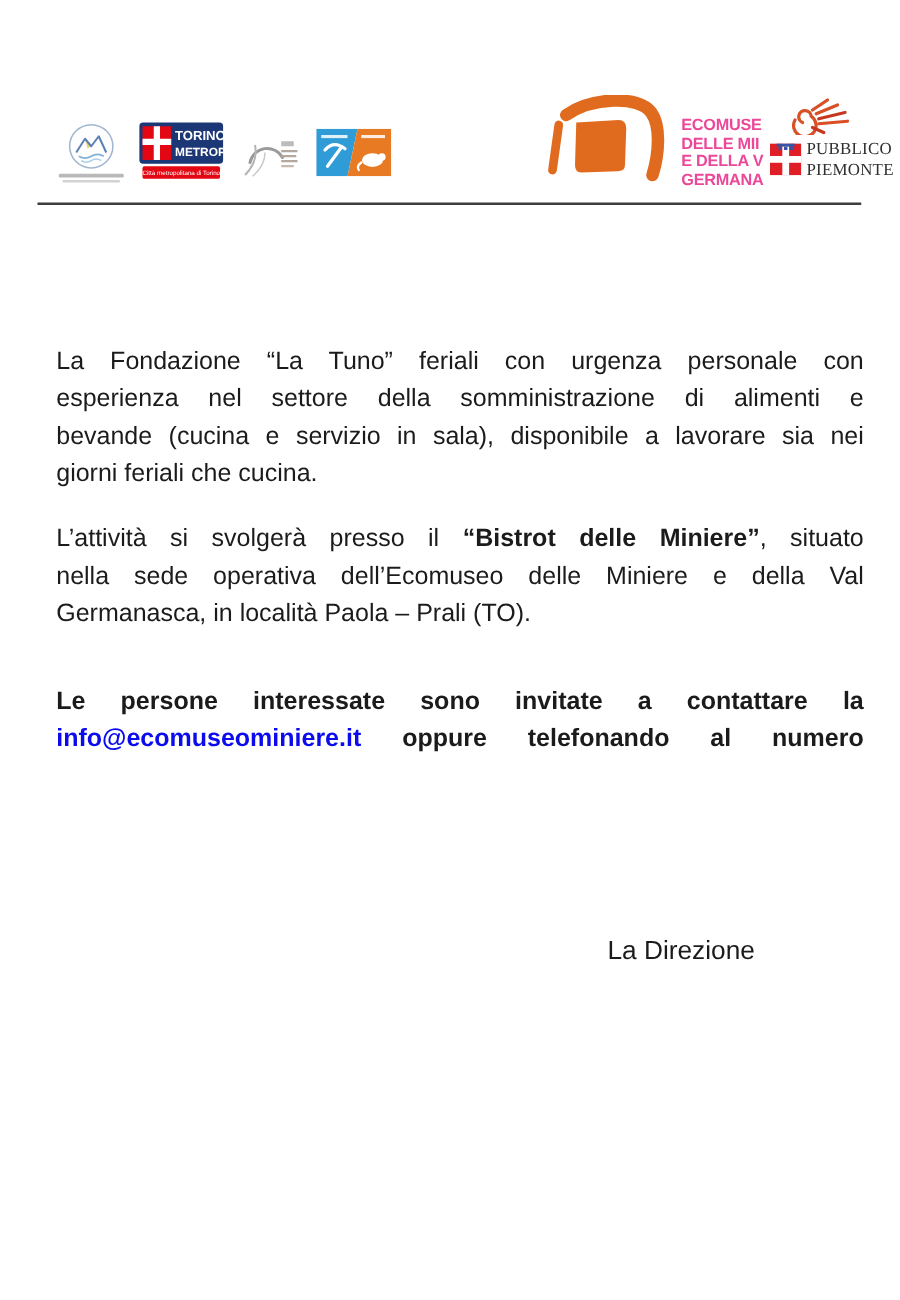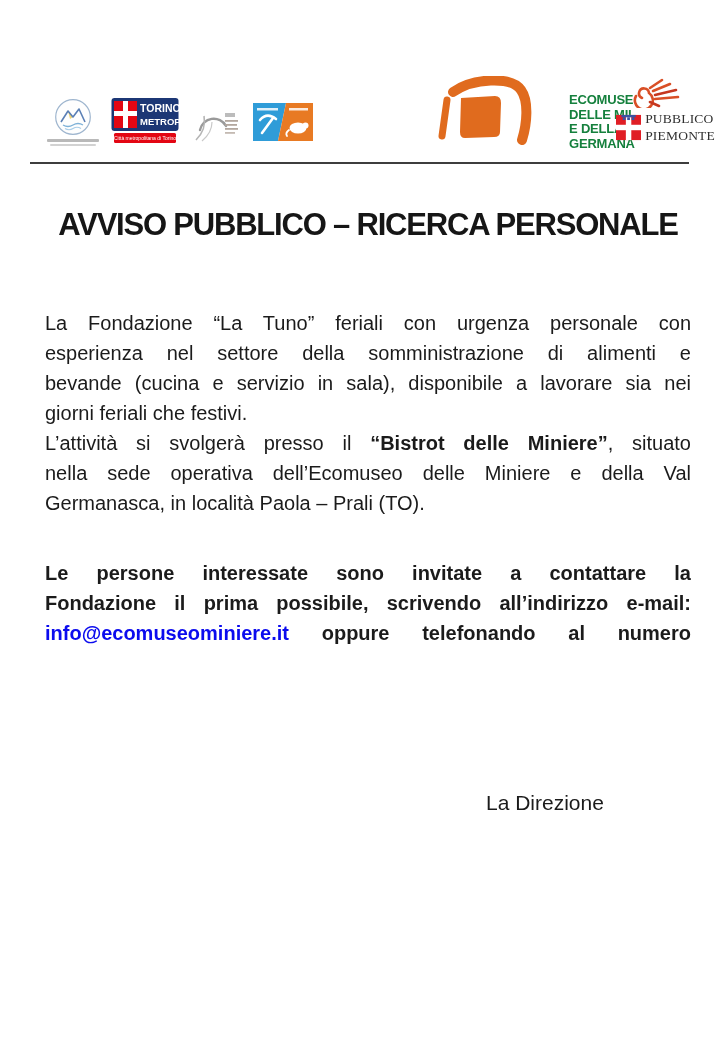--- a/index.html
+++ b/index.html
@@ -10,38 +10,38 @@
 
   
   .logos-left { position:absolute; left:46px; top:94px; display:flex; align-items:center; gap:11px; height:56px; }
   .logo-valli { width:54px; display:flex; flex-direction:column; align-items:center; }
   .tiny-bar { height:2.5px; background:#b9b9b9; border-radius:1px; margin-top:3px; }
   .tiny-bar.b2 { height:2px; background:#d2d2d2; margin-top:2px; }
 
   .right-logos { position:absolute; left:437px; top:76px; width:278px; height:86px; }
   .eco-mark { position:absolute; left:0; top:0; }
   .eco-text { position:absolute; left:108px; top:17px; width:78px; overflow:hidden;
-              font-weight:bold; font-size:13px; line-height:14.5px; color:#15803d;
-              letter-spacing:-0.2px; white-space:nowrap;margin-left:24px; }
+              font-weight:bold; font-size:13px; line-height:14.5px; color:#ec4899;
+              letter-spacing:-0.2px; white-space:nowrap; }
   .regione { position:absolute; left:179px; top:2px; width:99px; }
   .regione-hand { display:block; margin-left:10px; }
   .regione-row { display:flex; margin-top:1px; }
   .regione-name { margin-left:4px; padding-top:2px; font-family:"Liberation Serif", serif;
                   font-size:13.5px; line-height:16.5px; color:#303030; letter-spacing:0.2px;
                   white-space:nowrap; }
 
   .rule { position:absolute; left:30px; top:162px; width:659px; height:2px; background:#3d3d3d; }
 
   
   .content { position:absolute; left:45px; top:208px; width:646px; }
   h1.doc-title { margin:0; font-size:31px; line-height:34px; font-weight:bold;
                  letter-spacing:-1.2px; text-align:center; white-space:nowrap; color:#161616; }
   .para { margin:0; font-size:20px; line-height:30px; }
   .para.m1 { margin-top:66px; }
-  .para.m2 { }
+  .para.m2 { margin-top:22px; }
   .para.m3 { margin-top:40px; font-weight:bold; }
   .line { text-align:justify; text-align-last:justify; }
   .line.final { text-align-last:left; }
   .b { font-weight:bold; }
   a.link { color:#0b0bee; font-weight:bold; text-decoration:none; cursor:pointer; }
   .signature { margin-top:140px; margin-left:441px; font-size:21px; line-height:30px; }
 </style>
 </head>
 <body>
 
@@ -134,37 +134,35 @@
           <div>PIEMONTE</div>
         </div>
       </div>
     </div>
   </div>
 
   <div class="rule"></div>
 
   <div class="content">
 
-    <h1 class="doc-title">AVVISO PUBBLICO – RICERCA PERSONALE</h1>
 
     <div class="para m1">
       <div class="line">La Fondazione “La Tuno” feriali con urgenza personale con</div>
       <div class="line">esperienza nel settore della somministrazione di alimenti e</div>
       <div class="line">bevande (cucina e servizio in sala), disponibile a lavorare sia nei</div>
-      <div class="line final">giorni feriali che festivi.</div>
+      <div class="line final">giorni feriali che cucina.</div>
     </div>
 
     <div class="para m2">
       <div class="line"><span>L’attività si svolgerà presso il </span><span class="b">“Bistrot delle Miniere”</span><span>, situato</span></div>
       <div class="line">nella sede operativa dell’Ecomuseo delle Miniere e della Val</div>
       <div class="line final">Germanasca, in località Paola – Prali (TO).</div>
     </div>
 
     <div class="para m3">
       <div class="line">Le persone interessate sono invitate a contattare la</div>
-      <div class="line">Fondazione il prima possibile, scrivendo all’indirizzo e-mail:</div>
       <div class="line"><a class="link">info@ecomuseominiere.it</a><span> oppure telefonando al numero</span></div>
     </div>
 
     <div class="signature">La Direzione</div>
   </div>
 
 </div>
 
 </body></html>

